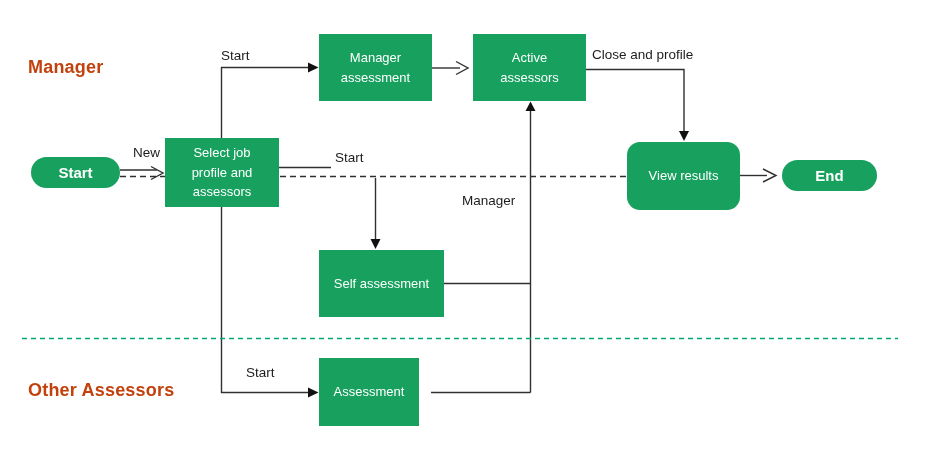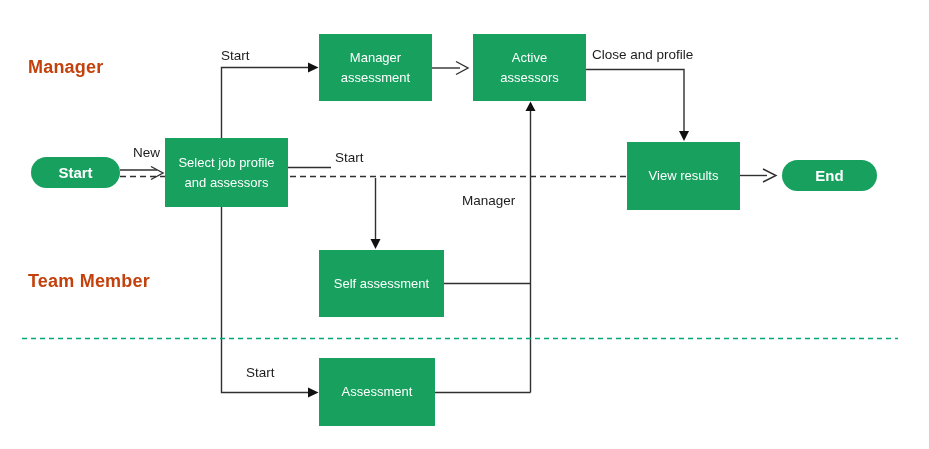--- a/index.html
+++ b/index.html
@@ -83,31 +83,31 @@
       <path d="M431 283.5 L530.5 283.5"></path>
       <path d="M431 392.5 L530.5 392.5"></path>
       <path d="M530.5 392.5 L530.5 110"></path>
       <polygon points="525.5,111 535.5,111 530.5,101.5" fill="#111" stroke="none"></polygon>
     </g>
 
     <path d="M22 338.5 L898 338.5" stroke="#00a878" stroke-width="1.4" stroke-dasharray="5 4" fill="none"></path>
   </svg>
 
   <div class="lane-label" style="left:28px;top:57px;">Manager</div>
-  <div class="lane-label" style="left:28px;top:271px;">Team Member</div>
+  <div class="lane-label" style="left:28px;top:380px;">Other Assessors</div>
 
   <div class="pill" style="left:31px;top:157px;width:89px;height:31px;">Start</div>
   <div class="pill" style="left:782px;top:160px;width:95px;height:31px;">End</div>
 
-  <div class="node" style="left:165px;top:138px;width:123px;height:69px;">Select job profile and assessors</div>
+  <div class="node" style="left:165px;top:138px;width:114px;height:69px;">Select job profile and assessors</div>
   <div class="node" style="left:319px;top:34px;width:113px;height:67px;">Manager assessment</div>
   <div class="node" style="left:473px;top:34px;width:113px;height:67px;">Active assessors</div>
-  <div class="node" style="left:627px;top:142px;width:113px;height:68px;">View results</div>
+  <div class="node" style="left:627px;top:142px;width:113px;height:68px;border-radius:13px;">View results</div>
   <div class="node" style="left:319px;top:250px;width:125px;height:67px;">Self assessment</div>
-  <div class="node" style="left:319px;top:358px;width:116px;height:68px;text-align:right;">Assessment</div>
+  <div class="node" style="left:319px;top:358px;width:100px;height:68px;text-align:right;">Assessment</div>
 
   <div class="edge-label" style="left:125px;top:145px;margin-left:8px;">New</div>
   <div class="edge-label" style="left:221px;top:48px;">Start</div>
   <div class="edge-label" style="left:335px;top:150px;">Start</div>
   <div class="edge-label" style="left:246px;top:365px;">Start</div>
   <div class="edge-label" style="left:592px;top:47px;">Close and profile</div>
   <div class="edge-label" style="left:462px;top:193px;">Manager</div>
 
 </div>
 

